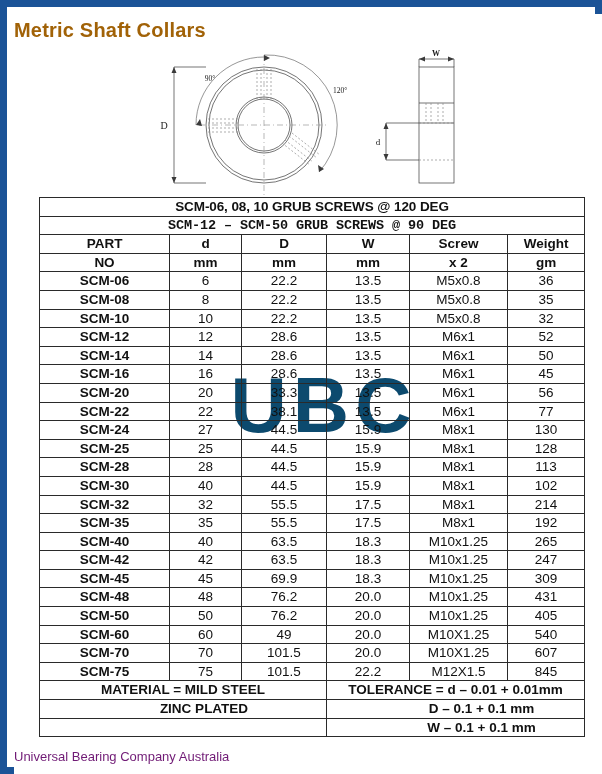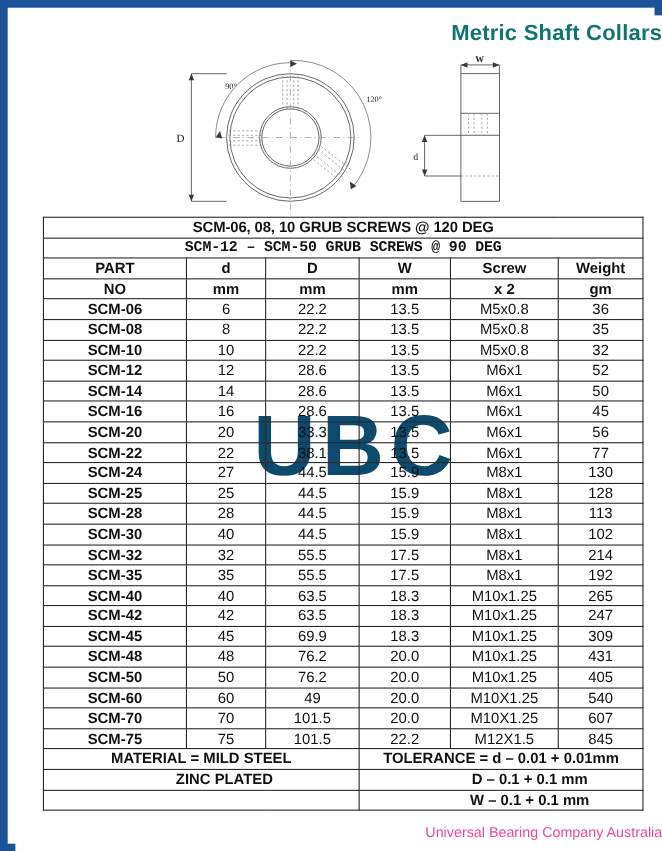--- a/index.html
+++ b/index.html
@@ -31,24 +31,24 @@
     width: 588px;
     height: 760px;
     background: #ffffff;
   }
 
   
   #title {
     position: absolute;
     left: 0; top: 5px;
     width: 588px;
-    text-align: right;
+    text-align: left;
     font-size: 20px;
     font-weight: bold;
-    color: #0f766e;
+    color: #a16207;
     letter-spacing: 0.2px;
   }
 
   
   #drawing {
     position: absolute;
     left: 0; top: 33px;
     width: 588px;
     height: 150px;
   }
@@ -162,23 +162,23 @@
     pointer-events: none;
     user-select: none;
   }
 
   
   #caption {
     position: absolute;
     left: 0;
     top: 735px;
     width: 588px;
-    text-align: right;
+    text-align: left;
     font-size: 13px;
-    color: #ec4899;
+    color: #701a75;
   }
 </style>
 </head>
 <body>
 
 <div id="page">
   <div id="page-inner">
 
     <div id="title">Metric Shaft Collars</div>
 

